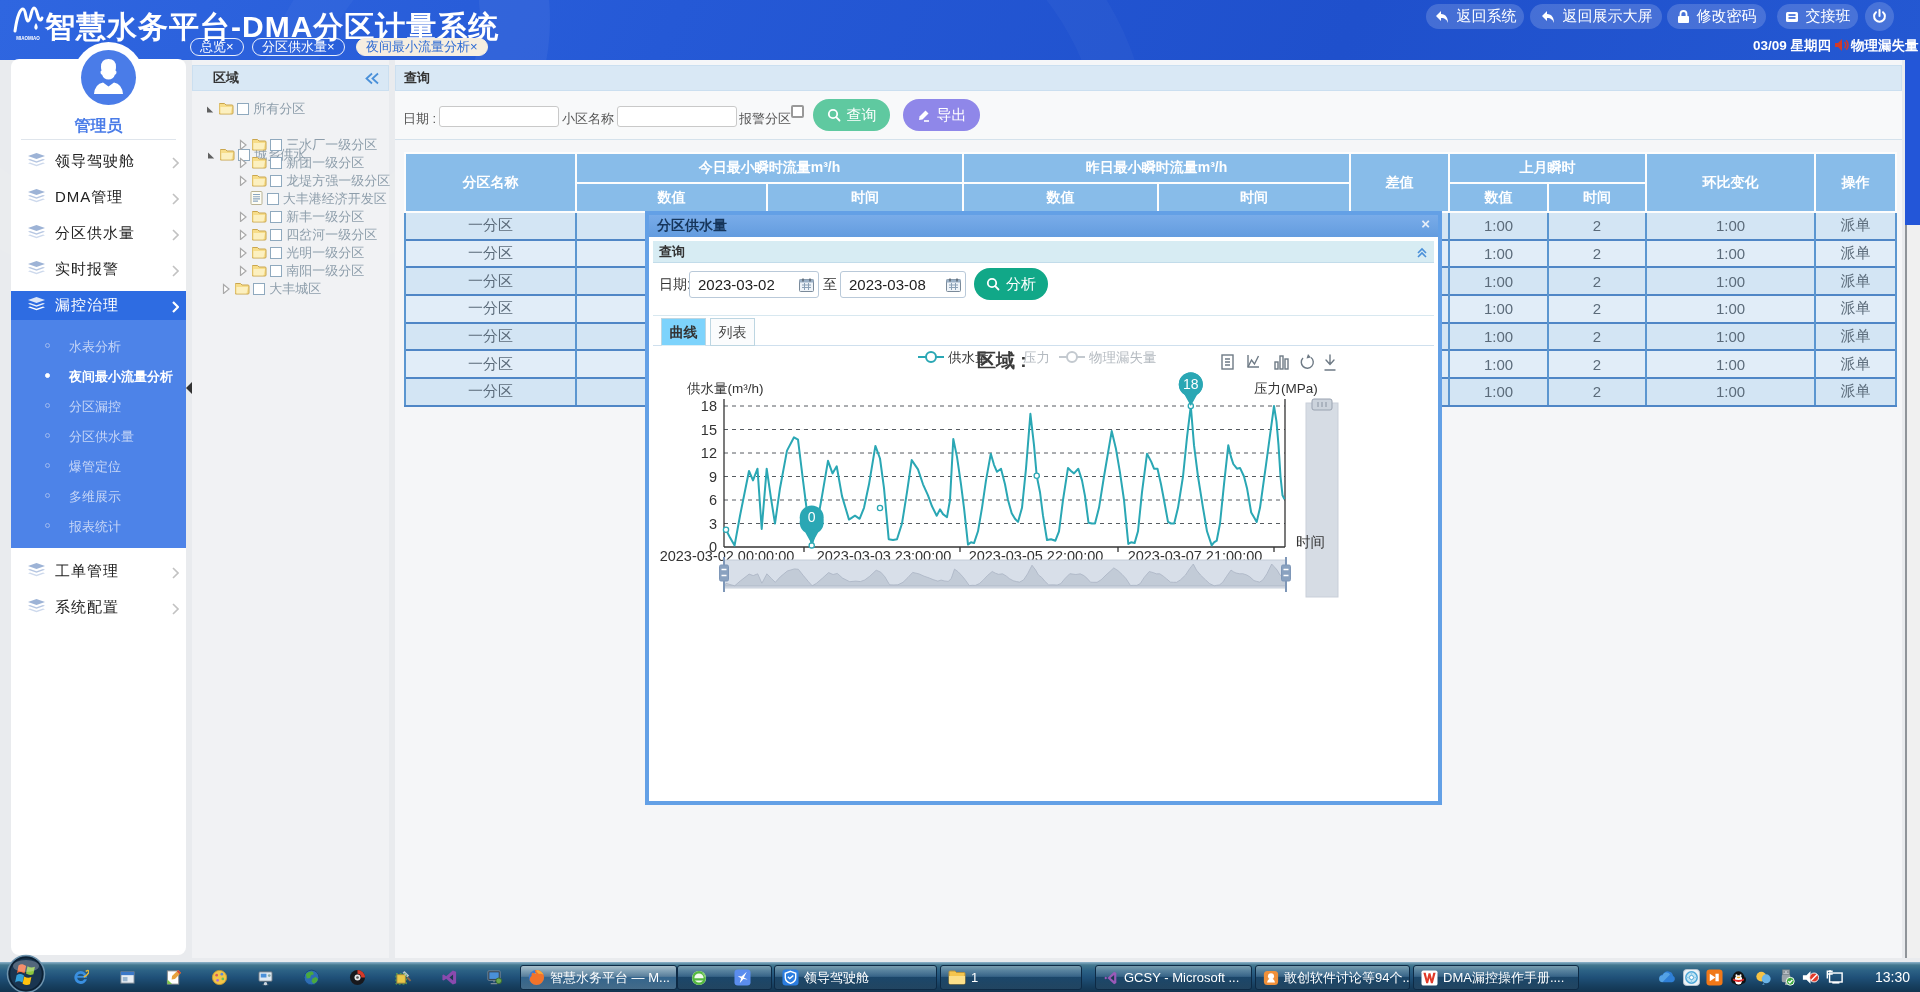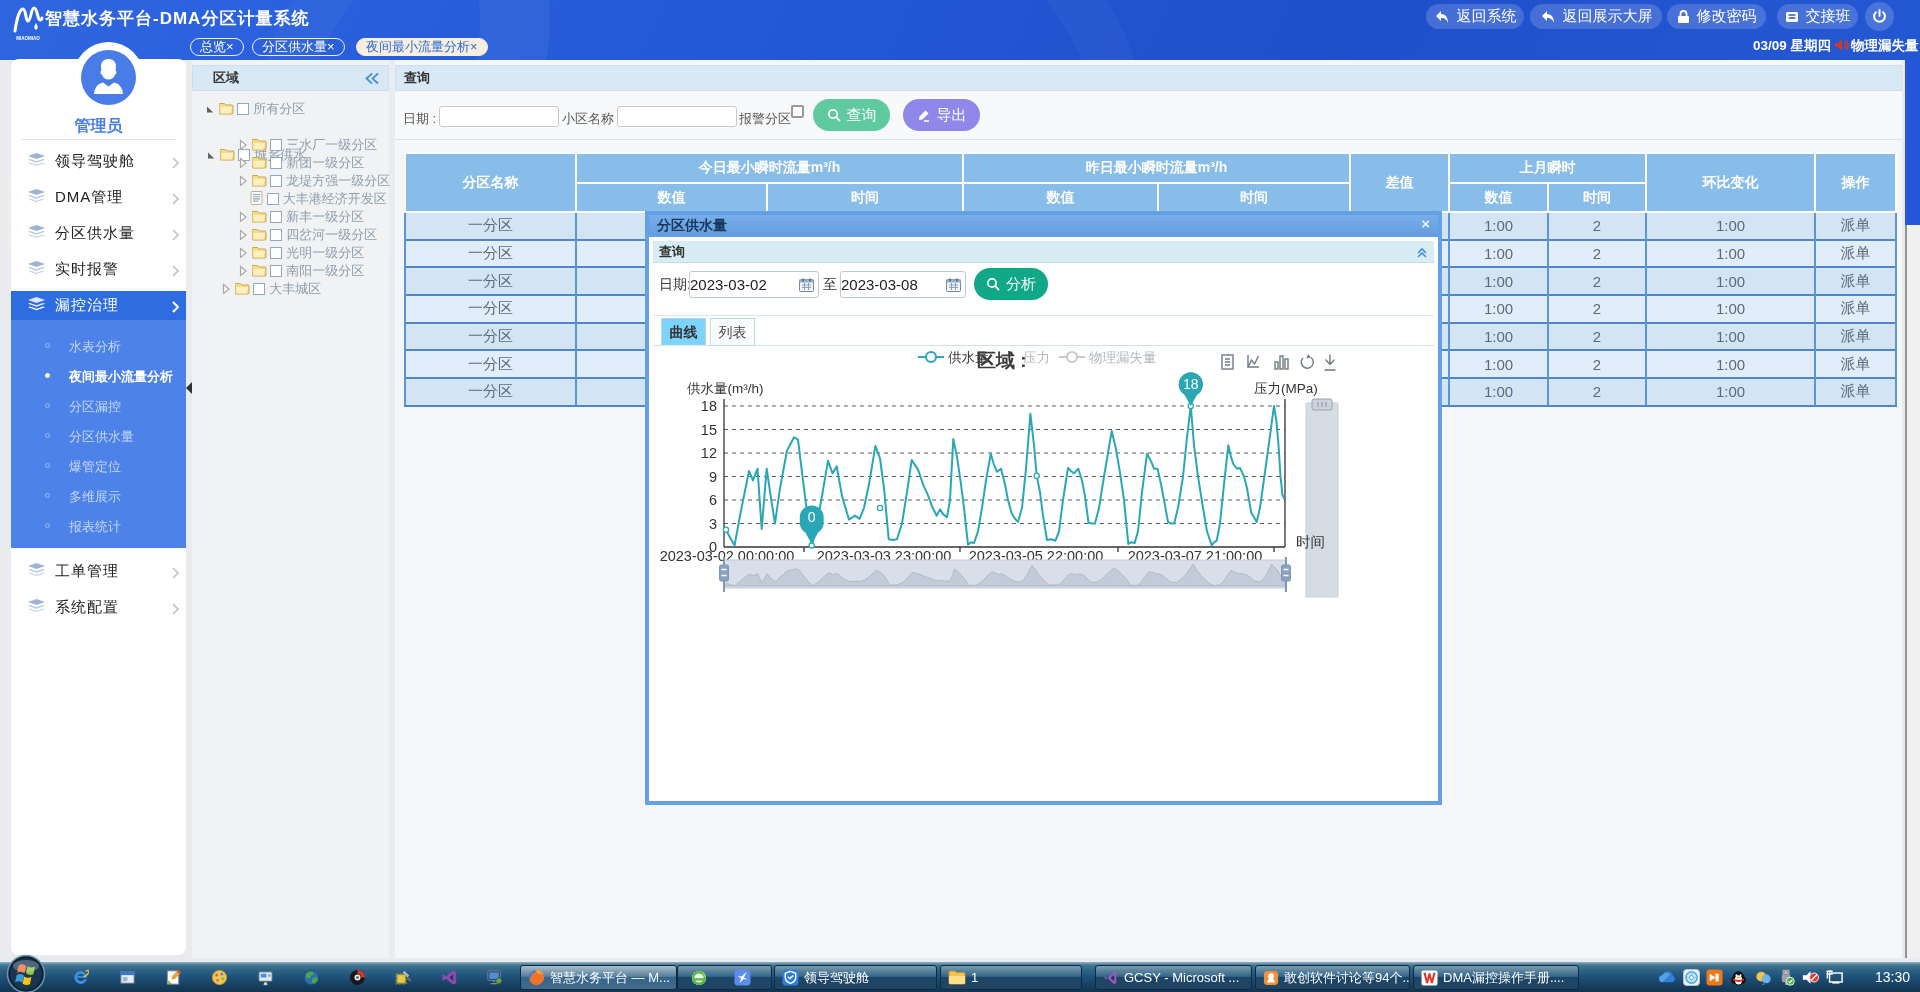--- a/index.html
+++ b/index.html
@@ -5,21 +5,21 @@
 * { margin:0; padding:0; box-sizing:border-box; }
 html,body { width:1920px; height:992px; overflow:hidden; font-family:"Liberation Sans",sans-serif; }
 body { position:relative; background:#e9ebee; }
 
 
 #header { position:absolute; left:0; top:0; width:1920px; height:60px;
   background:linear-gradient(115deg,#2f66e0 0%,#2559d6 35%,#1f50cc 70%,#2458d2 100%); }
 #header .streak1 { position:absolute; left:-80px; top:-140px; width:500px; height:400px; border-radius:50%;
   border:40px solid rgba(255,255,255,0.05); }
 #logo { position:absolute; left:12px; top:3px; width:32px; height:40px; }
-#title { position:absolute; left:45px; top:7px; color:#fff; font-size:17px; font-weight:bold; letter-spacing:1px; }
+#title { position:absolute; left:45px; top:7px; color:#fff; font-size:30px; font-weight:bold; letter-spacing:1px; }
 .topbtn { position:absolute; top:4px; height:25px; border-radius:13px; background:rgba(255,255,255,0.17);
   color:#fff; font-size:15px; display:flex; align-items:center; justify-content:center; gap:7px; }
 #pwr { position:absolute; top:2px; left:1865px; width:29px; height:29px; border-radius:50%;
   background:rgba(255,255,255,0.17); color:#fff; display:flex; align-items:center; justify-content:center; }
 #datetxt { position:absolute; left:1753px; top:37px; color:#fff; font-size:13.5px; font-weight:bold; }
 #voicetxt { position:absolute; left:1851px; top:37px; color:#fff; font-size:13.5px; font-weight:bold; }
 .htab { position:absolute; top:38px; height:18px; border:1.5px solid rgba(255,255,255,0.9); border-radius:10px;
   color:#fff; font-size:13px; display:flex; align-items:center; padding:0 9px; }
 .htab.active { background:#f6eee0; border-color:#f6eee0; color:#2e6bd4; }
 
@@ -80,21 +80,21 @@
 
 
 #modal { position:absolute; left:645px; top:211px; width:797px; height:594px; border:4px solid #63a0e6; background:#fff; }
 #mtitle { position:absolute; left:0; top:0; width:789px; height:22px; background:linear-gradient(180deg,#79ace9,#639cdf);
   color:#16365c; font-weight:bold; font-size:14px; line-height:21px; padding-left:8px; }
 #mclose { position:absolute; right:8px; top:0; color:#e6eef8; font-size:15px; font-weight:bold; }
 #mqhead { position:absolute; left:4px; top:26px; width:781px; height:22px; background:#d7ecf3; border-bottom:1px solid #c2dcea;
   font-size:13px; color:#333; font-weight:bold; line-height:21px; padding-left:6px; }
 #mform { position:absolute; left:4px; top:48px; width:781px; height:53px; background:#fff; border-bottom:1px solid #d8e8f0; font-size:14px; color:#333; }
 .minp { position:absolute; top:8px; height:27px; background:#fff; border:1px solid #b9c9d9; border-radius:3px;
-  font-size:15px; color:#222; line-height:25px; padding-left:0; }
+  font-size:15px; color:#222; line-height:25px; padding-left:8px; }
 .calico { position:absolute; top:6px; right:4px; width:15px; height:14px; }
 #mtabs { position:absolute; left:4px; top:101px; width:781px; height:30px; border-bottom:1px solid #cfe0ee; }
 .mtab { position:absolute; top:2px; height:28px; border:1px solid #bdd6e2; font-size:14px; text-align:center; line-height:27px; }
 
 
 #taskbar { position:absolute; left:0; top:962px; width:1920px; height:30px;
   background:linear-gradient(180deg,#8fb4cc 0%,#44788f 10%,#2c6285 28%,#1f5078 52%,#174060 78%,#123450 100%); }
 .tbtn { position:absolute; top:3px; height:25px; border:1px solid #0d2a45; border-radius:3px;
   background:linear-gradient(180deg,rgba(255,255,255,0.30),rgba(255,255,255,0.10) 45%,rgba(0,0,0,0.12) 50%,rgba(255,255,255,0.06));
   color:#fff; font-size:13px; display:flex; align-items:center; padding:0 7px; gap:5px; white-space:nowrap; overflow:hidden; }

